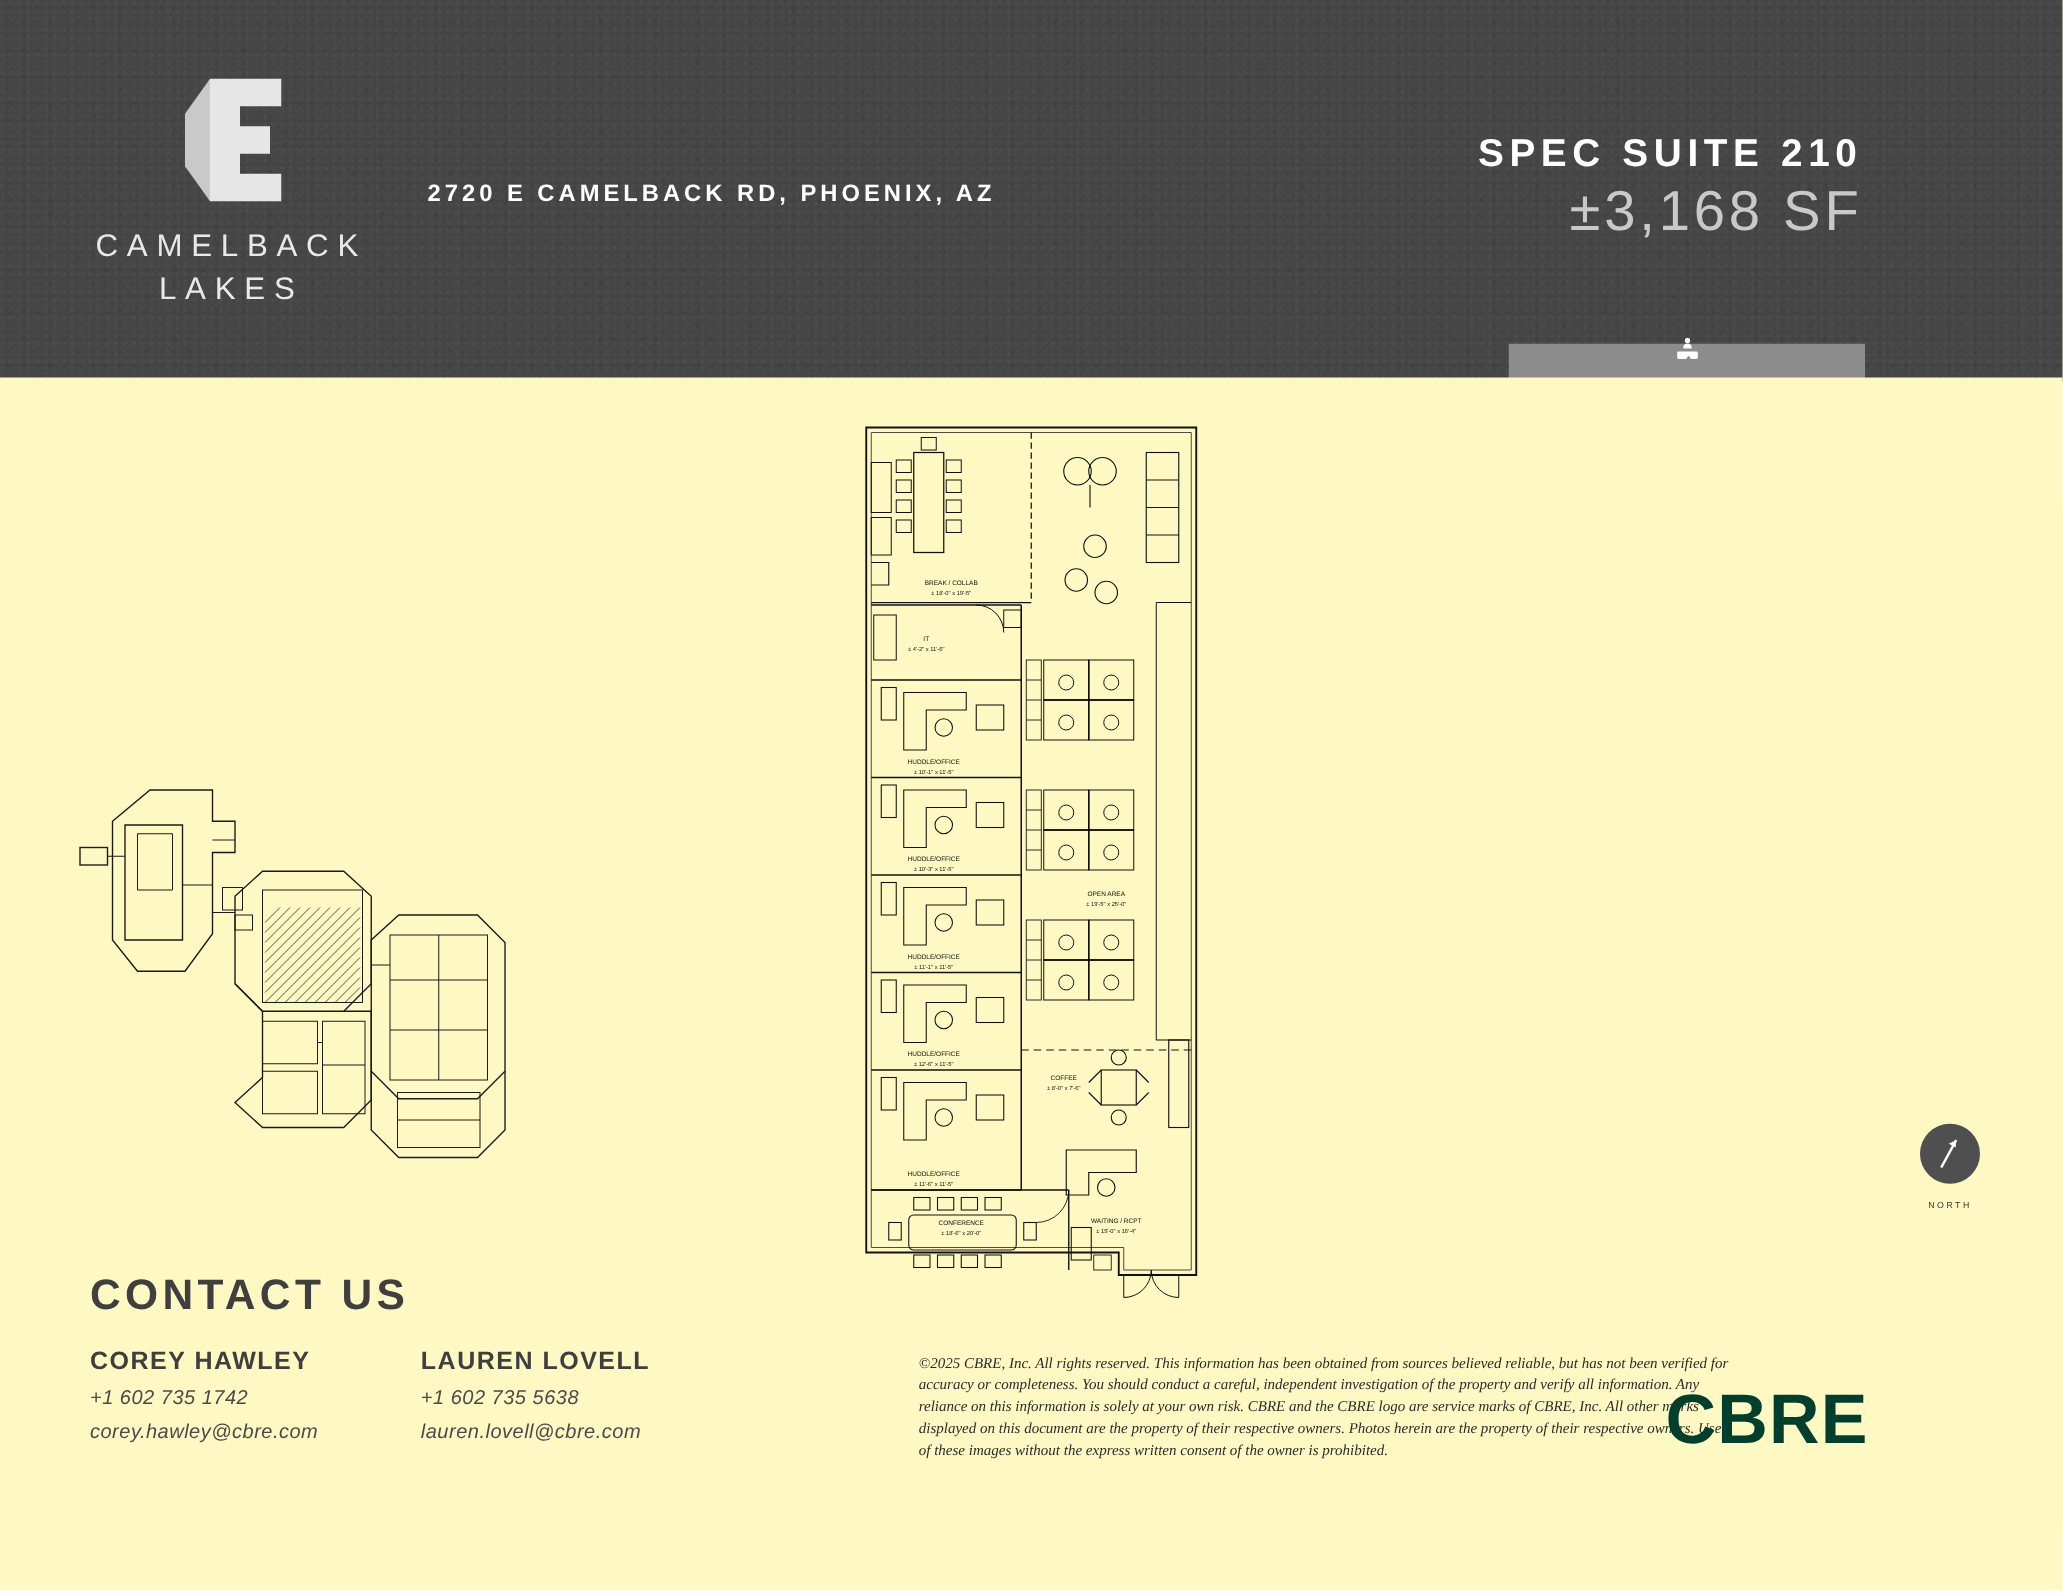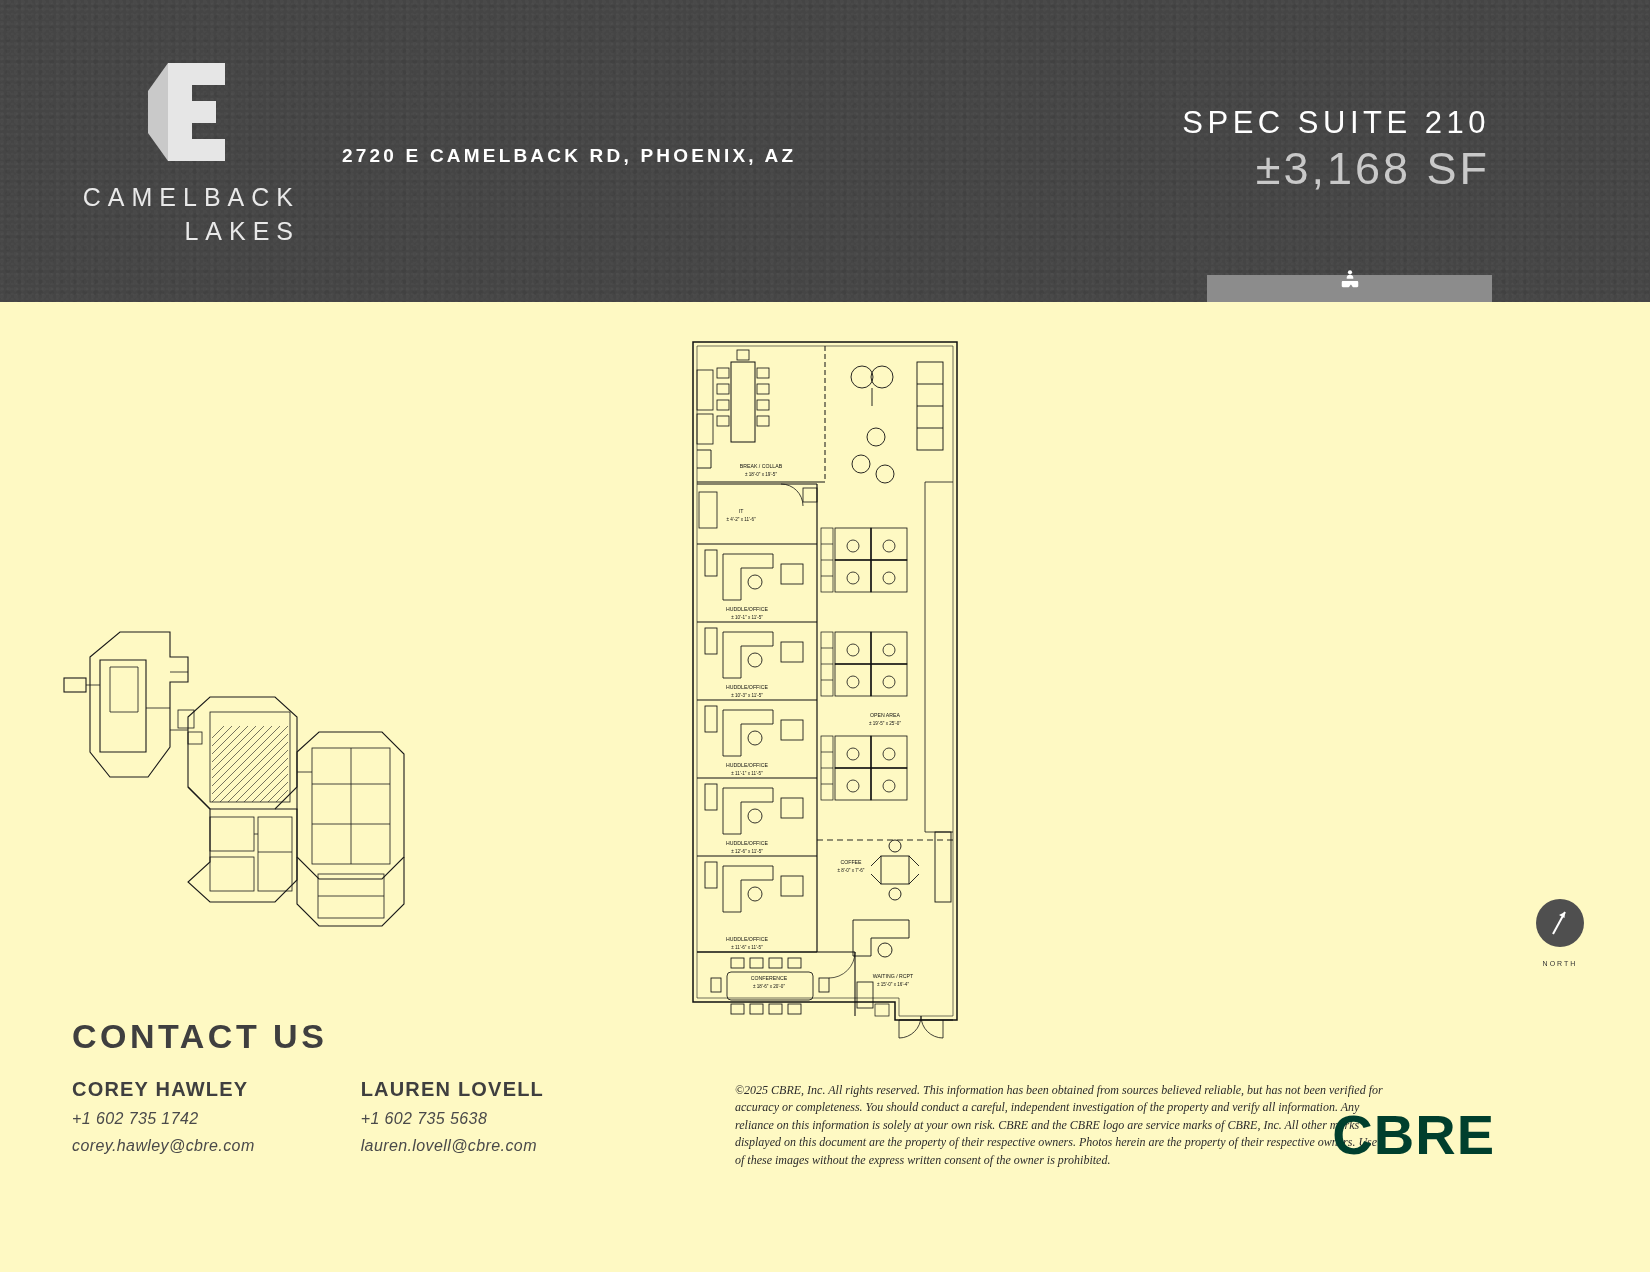--- a/index.html
+++ b/index.html
@@ -26,21 +26,21 @@
       radial-gradient(circle at 20% 30%, rgba(255,255,255,0.025) 0 2px, transparent 3px),
       radial-gradient(circle at 70% 60%, rgba(0,0,0,0.05) 0 2px, transparent 3px),
       radial-gradient(circle at 45% 85%, rgba(255,255,255,0.02) 0 1px, transparent 2px);
     background-size: 7px 7px, 11px 11px, 5px 5px;
   }
   #brand-block {
     position: absolute;
     left: 70px;
     top: 55px;
     width: 230px;
-    text-align: right;
+    text-align: center;
   }
   #brand-logo {
     width: 100%;
     height: 110px;
     display: flex;
     justify-content: center;
     align-items: center;
   }
   #brand-name {
     margin-top: 16px;
@@ -65,21 +65,21 @@
 
   #suite-block {
     position: absolute;
     right: 160px;
     top: 105px;
     text-align: right;
   }
   #suite-name {
     color: #ffffff;
     font-size: 31px;
-    font-weight: 400;
+    font-weight: 700;
     letter-spacing: 4.5px;
   }
   #suite-size {
     color: #c9c9c9;
     font-size: 45px;
     font-weight: 400;
     letter-spacing: 3px;
     margin-top: 2px;
   }
 
@@ -152,21 +152,21 @@
   }
   #contact-title {
     font-size: 34px;
     font-weight: 700;
     letter-spacing: 3.5px;
     color: #3f3f3f;
   }
   .contact-cols {
     display: flex;
     margin-top: 22px;
-    gap: 106px;
+    gap: 82px;
   }
   .contact-name {
     font-size: 20px;
     font-weight: 700;
     letter-spacing: 1.2px;
     color: #3f3f3f;
   }
   .contact-line {
     font-size: 16px;
     color: #4a4a4a;

